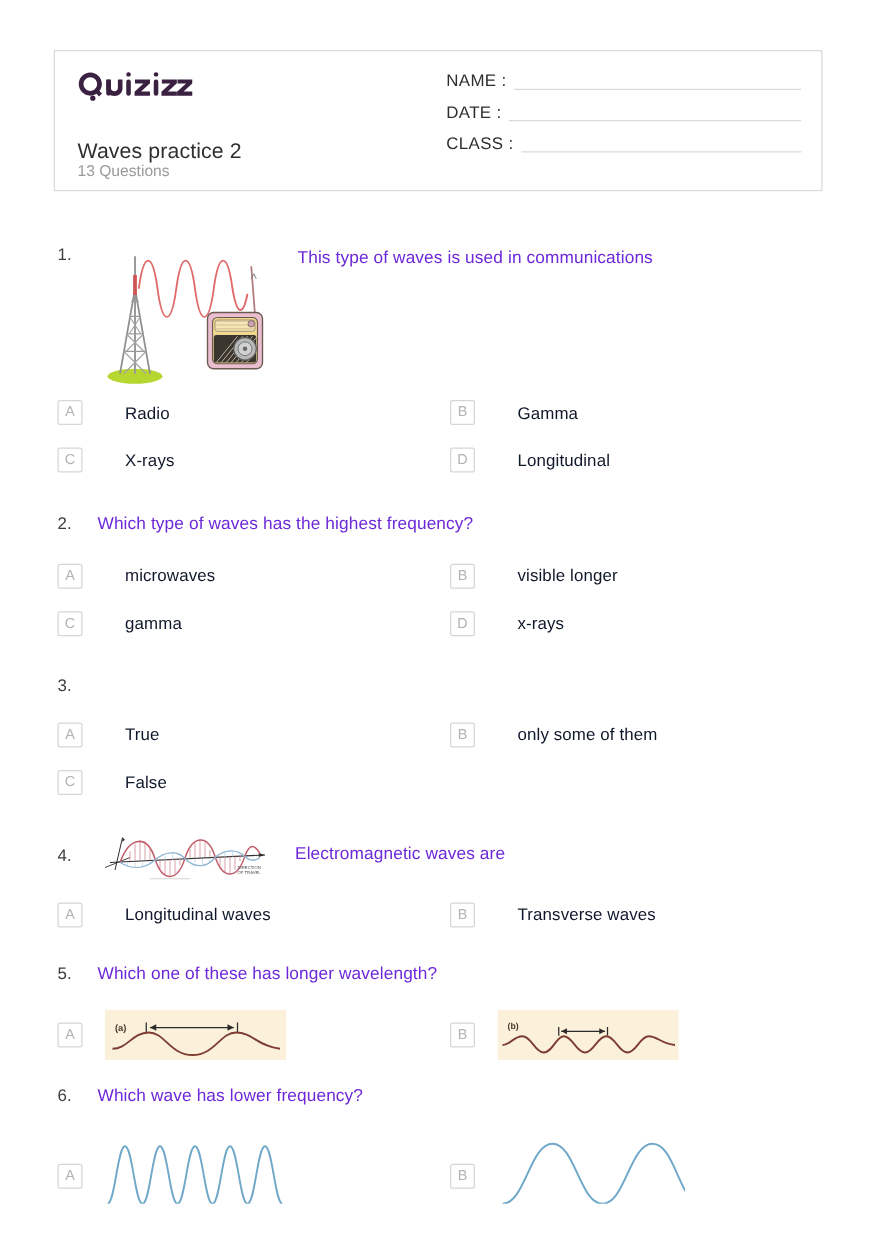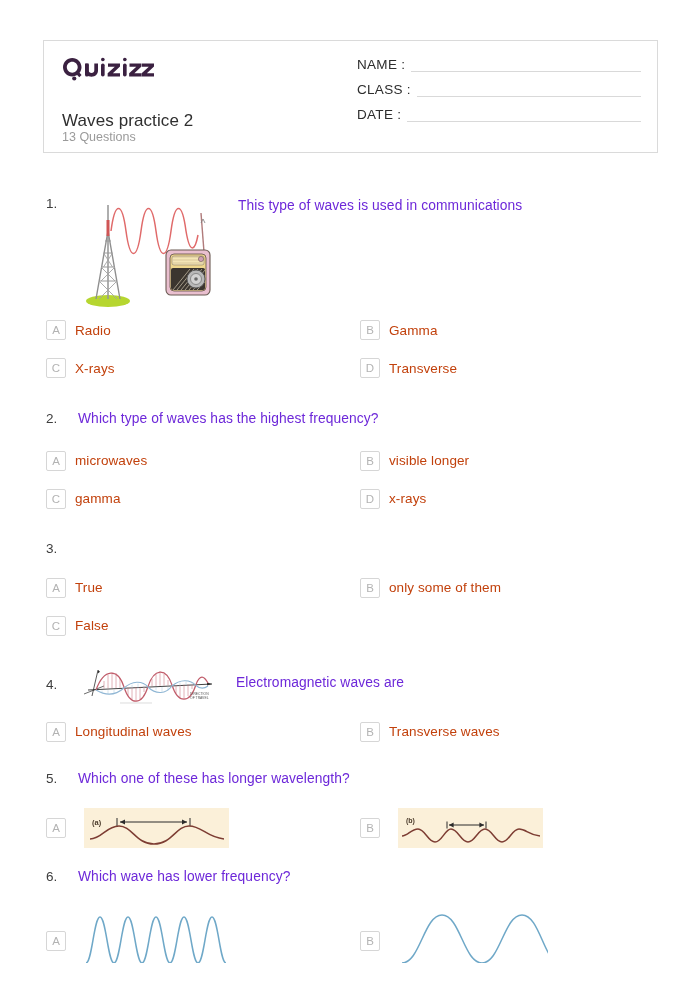--- a/index.html
+++ b/index.html
@@ -126,23 +126,23 @@
     border: 1px solid #d6d6d6;
     border-radius: 2px;
     color: #b3b3b3;
     font-size: 11.5px;
     display: flex;
     align-items: center;
     justify-content: center;
     background: #fff;
   }
   .opt-text {
-    margin-left: 9px;
+    margin-left: 34px;
     font-size: 13.5px;
-    color: #c2410c;
+    color: #0f172a;
     letter-spacing: .1px;
   }
   .opt-media {
     margin-left: 18px;
     flex: none;
   }
 
   
   .media-frame { display: block; }
 </style>
@@ -174,25 +174,25 @@
     <div class="quiz-title">Waves practice 2</div>
     <div class="quiz-count">13 Questions</div>
   </div>
 
   <div class="header-right">
     <div class="field-row">
       <span class="field-label">NAME :</span>
       <span class="field-line"></span>
     </div>
     <div class="field-row">
+      <span class="field-label">DATE  :</span>
+      <span class="field-line"></span>
+    </div>
+    <div class="field-row">
       <span class="field-label">CLASS :</span>
-      <span class="field-line"></span>
-    </div>
-    <div class="field-row">
-      <span class="field-label">DATE  :</span>
       <span class="field-line"></span>
     </div>
   </div>
 </div>
 
 <div class="qlist">
 
   <div class="question-block" style="margin-bottom:2px;">
     <div class="qhead">
       <div class="qnum">1.</div>
@@ -242,21 +242,21 @@
           <span class="opt-text">Gamma</span>
         </div>
       </div>
       <div class="opt-row">
         <div class="option">
           <span class="opt-letter">C</span>
           <span class="opt-text">X-rays</span>
         </div>
         <div class="option">
           <span class="opt-letter">D</span>
-          <span class="opt-text">Transverse</span>
+          <span class="opt-text">Longitudinal</span>
         </div>
       </div>
     </div>
   </div>
 
   <div class="question-block" style="margin-top:18px;">
     <div class="qhead">
       <div class="qnum">2.</div>
       <div class="qtext">Which type of waves has the highest frequency?</div>
     </div>

